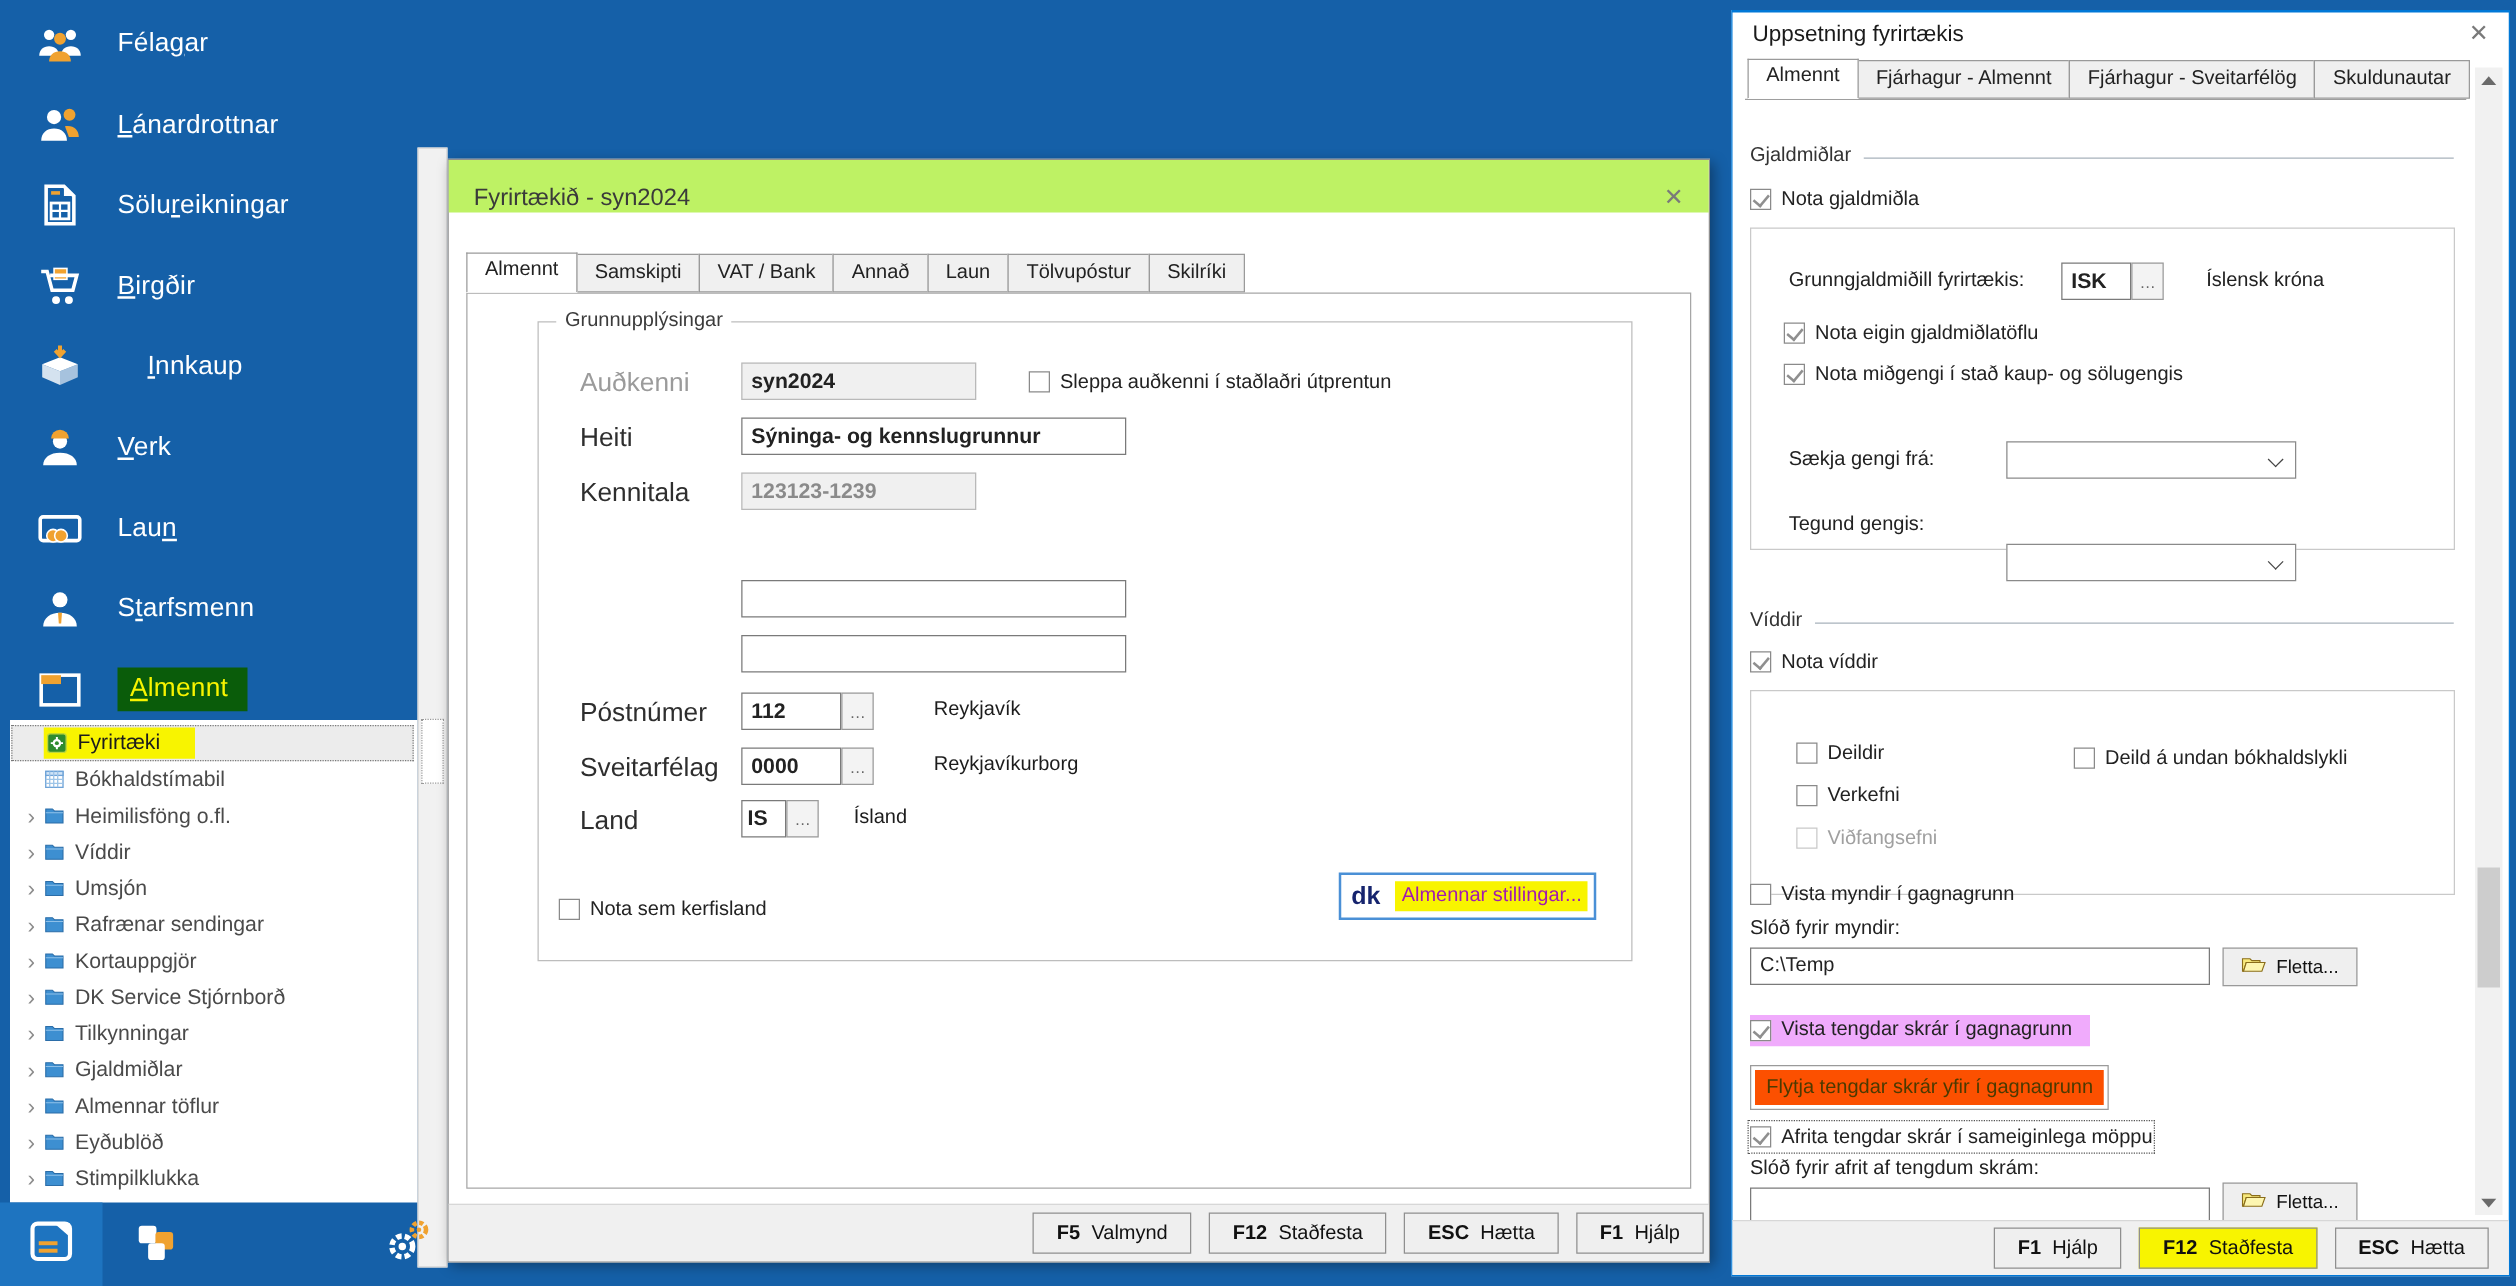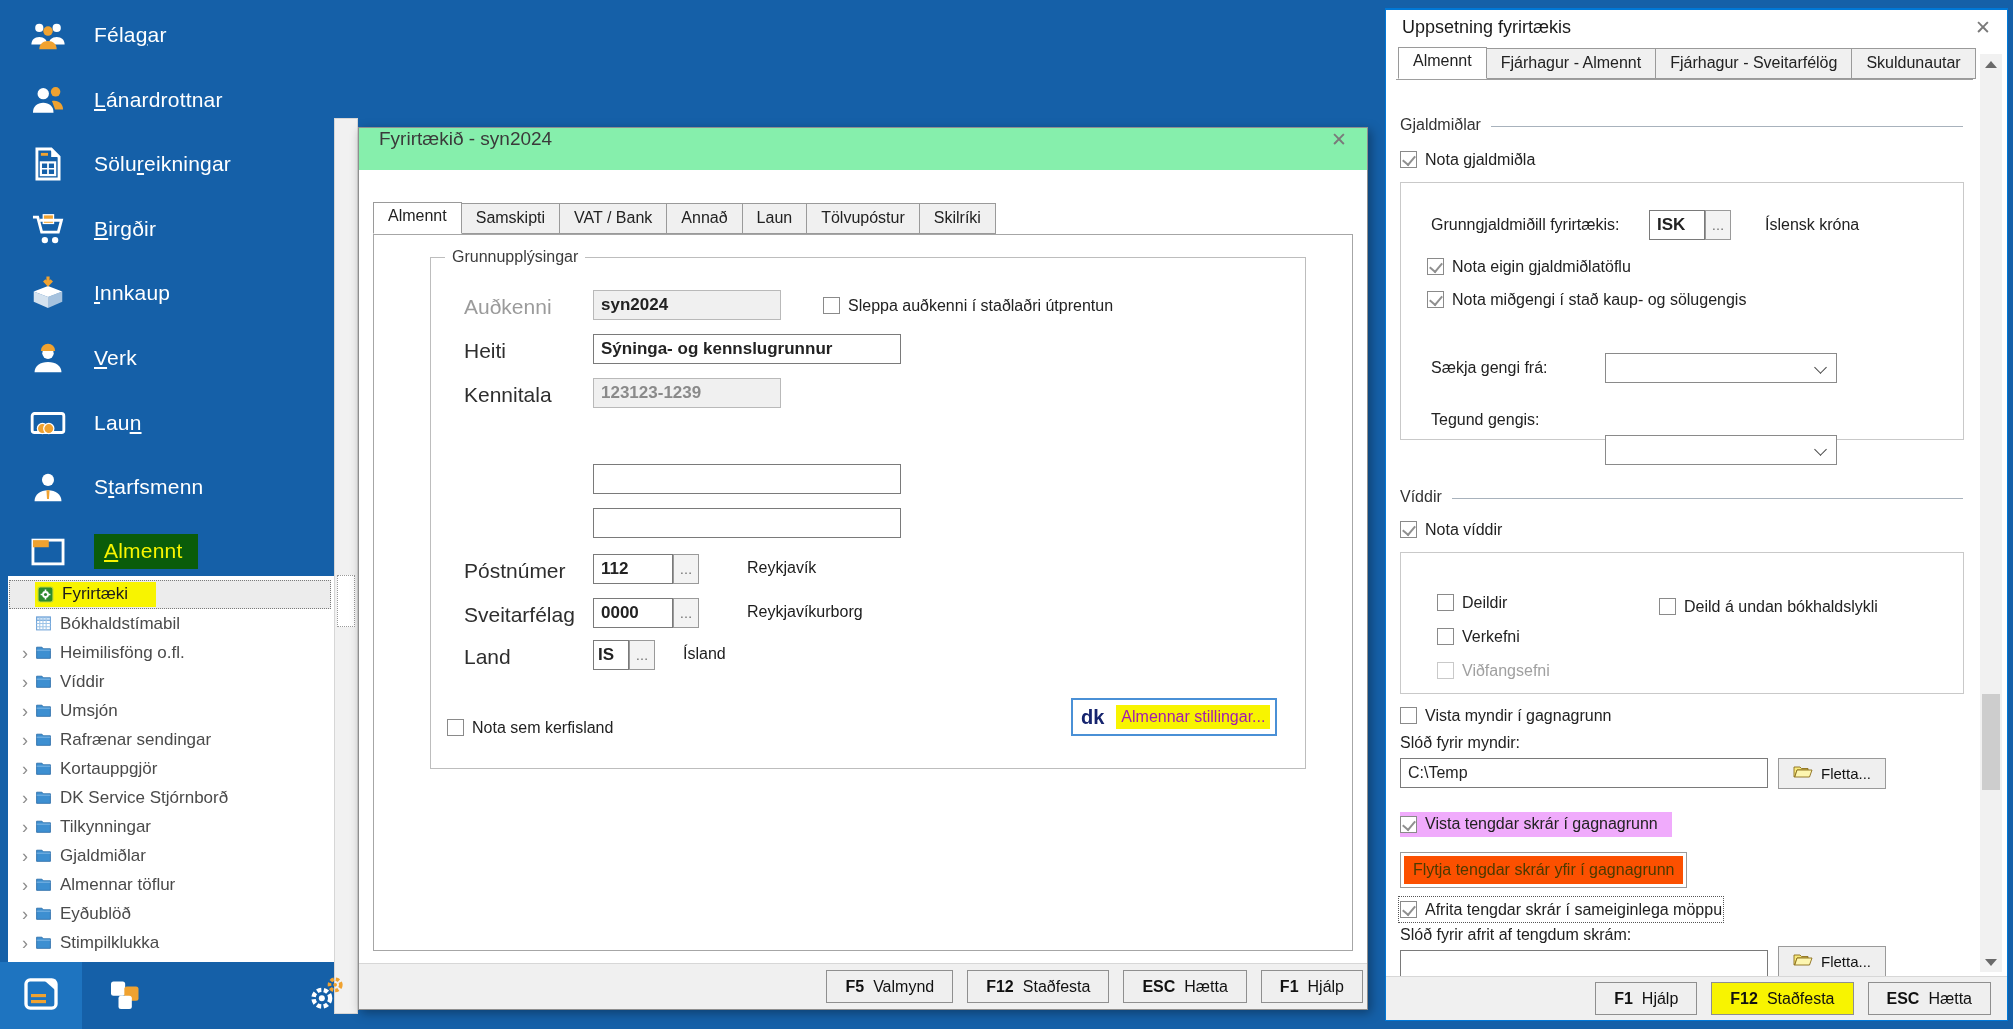--- a/index.html
+++ b/index.html
@@ -26,21 +26,21 @@
   .twrap-sel{background:#f8f400;padding:2px 28px 3px 2px}
   .nav-scrollbar{position:absolute;left:334px;top:118px;width:24px;height:896px;background:#f1f1f1;border:1px solid #d6d6d6}
   .nav-thumb{position:absolute;left:2px;top:456px;width:18px;height:52px;background:#fff;border:1px dotted #9a9a9a}
   .bottombar{position:absolute;left:0;top:962px;width:334px;height:67px}
   .bcell{position:absolute;top:0;height:67px;display:flex;align-items:center;justify-content:center;cursor:pointer}
   .bcell svg{width:40px;height:40px}
   .bsel{background:#1e74c0}
 
   
   .dialog{position:absolute;left:358px;top:127px;width:1010px;height:883px;background:#fff;border:1px solid #8f8f8f;box-shadow:3px 3px 10px rgba(0,0,0,.35)}
-  .dlg-title{height:42px;background:#86efac;display:flex;align-items:flex-start;padding:0 20px;font-size:19px;color:#3a3a3a}
+  .dlg-title{height:42px;background:#bef264;display:flex;align-items:flex-end;padding:0 20px;font-size:19px;color:#3a3a3a}
   .x{margin-left:auto;font-size:19px;color:#7a7a7a;cursor:pointer}
   .tabs{position:absolute;display:flex;z-index:3}
   .dlg-tabs{left:14px;top:75px}
   .tab{padding:5px 14px 6px;font-size:16px;color:#222;background:#f0f0f0;border:1px solid #9a9a9a;margin-right:-1px;cursor:pointer;white-space:nowrap}
   .tab.active{background:#fff;border-bottom:1px solid #fff;padding-top:4px;margin-top:-1px;z-index:4;position:relative}
   .dlg-page{position:absolute;left:14px;right:14px;top:106px;bottom:58px;border:1px solid #a6a6a6;background:#fff}
   .groupbox{position:absolute;left:56px;top:22px;width:876px;height:512px;border:1px solid #bdbdbd}
   .legend{position:absolute;top:-10px;left:14px;background:#fff;padding:0 7px;font-size:16px;color:#3c3c3c}
   .frow{position:absolute;left:30px;right:16px;height:30px}
   .frow>*{position:absolute;top:0}
@@ -138,21 +138,21 @@
         <span class="micon">
           <svg viewBox="0 0 24 24">
             <rect x="9" y="3" width="6.5" height="5.5" fill="#f0a230" stroke="#fff" stroke-width=".8"></rect>
             <path d="M2.5 4.5h3L8 14h10.5l2-7.5H7" fill="none" stroke="#fff" stroke-width="1.8"></path>
             <circle cx="10" cy="19" r="2" fill="#fff"></circle>
             <circle cx="16.5" cy="19" r="2" fill="#fff"></circle>
           </svg>
         </span>
         <span class="mlabel"><u>B</u>irgðir</span>
       </div>
-      <div class="menu-item" style="top: 264.4px;">
+      <div class="menu-item" style="top: 264.4px; gap: 24px;">
         <span class="micon">
           <svg viewBox="0 0 24 24">
             <path d="M12 7.5L3 11l9 3.5L21 11z" fill="#fff"></path>
             <path d="M3 11v6.5l9 4v-7z" fill="#fff" opacity=".82"></path>
             <path d="M21 11v6.5l-9 4v-7z" fill="#fff" opacity=".62"></path>
             <path d="M12 1.5v4.8M9.6 4l2.4 2.6L14.4 4" stroke="#f0a230" stroke-width="2" fill="none"></path>
           </svg>
         </span>
         <span class="mlabel"><u>I</u>nnkaup</span>
       </div>
@@ -554,21 +554,21 @@
     </div>
 
     <div class="sect" style="top:478px">
       <span>Víddir</span>
         <div class="ln"></div>
     </div>
     <div class="cbrow" style="position:absolute;left:14px;top:508px">
       <span class="cb checked"></span>
         <span class="cbl">Nota víddir</span>
     </div>
-    <div class="sbox" style="left:14px;top:542px;width:564px;height:142px">
+    <div class="sbox" style="left:14px;top:542px;width:564px;height:164px">
       <div class="cbrow" style="position:absolute;left:36px;top:38px">
         <span class="cb"></span>
           <span class="cbl">Deildir</span>
       </div>
       <div class="cbrow" style="position:absolute;left:36px;top:72px">
         <span class="cb"></span>
           <span class="cbl">Verkefni</span>
       </div>
       <div class="cbrow dis" style="position:absolute;left:36px;top:106px">
         <span class="cb"></span>

